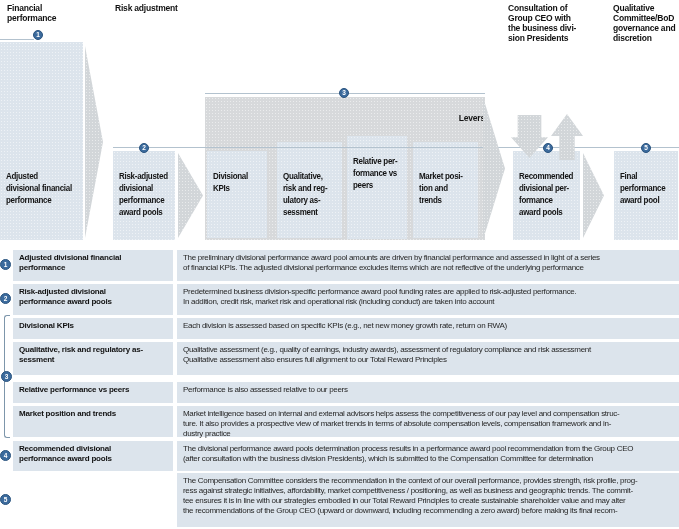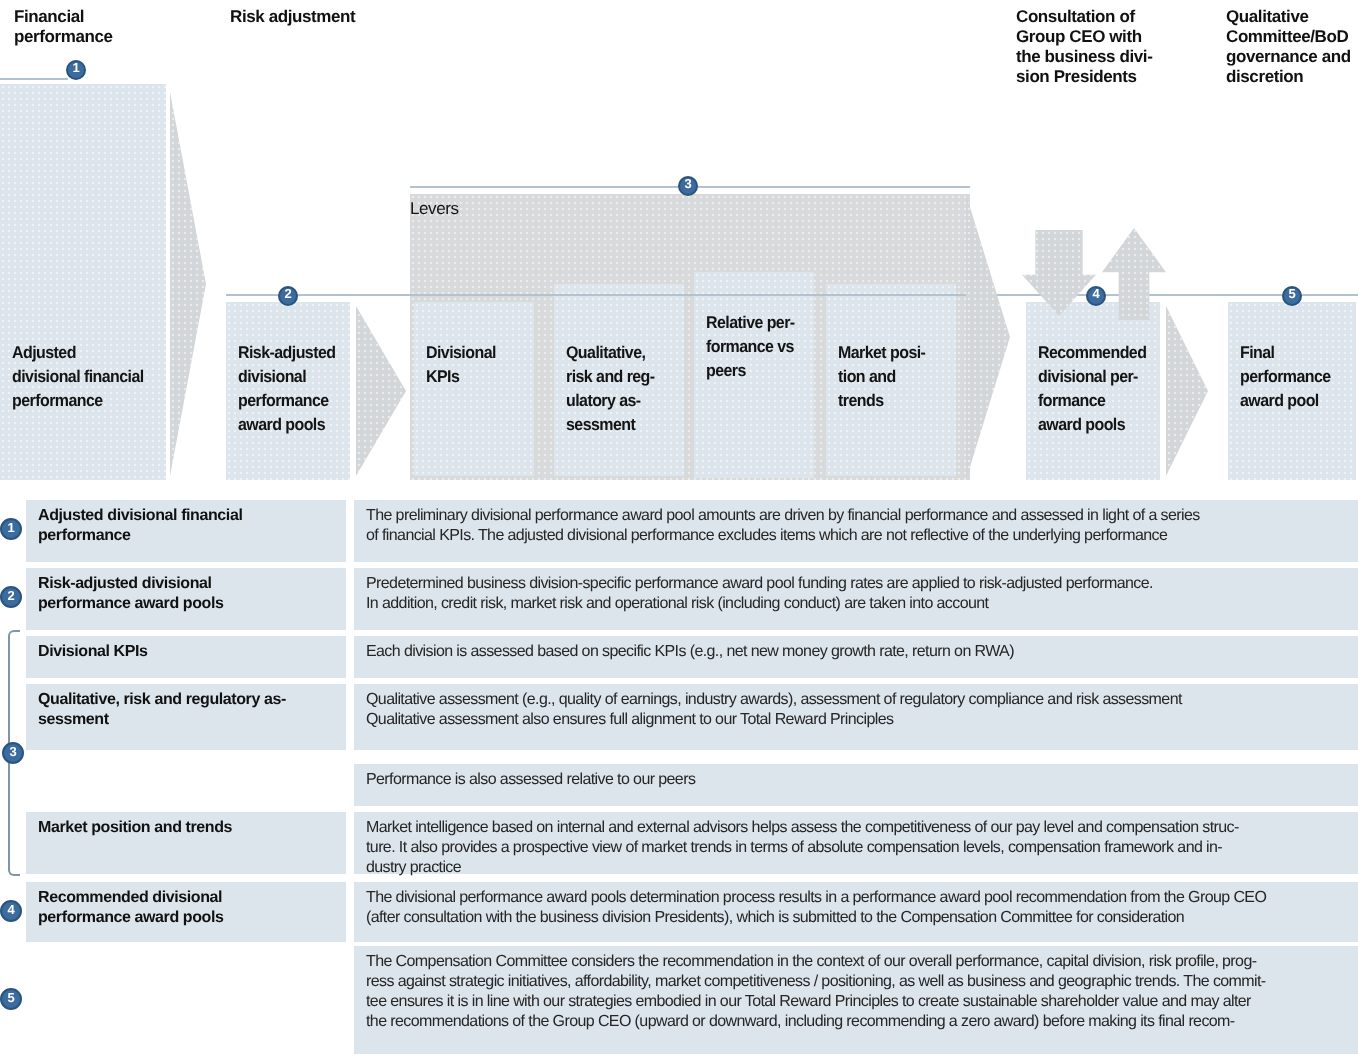--- a/index.html
+++ b/index.html
@@ -22,22 +22,22 @@
   .box{position:absolute;background-color:#dce4ec;
        background-image:radial-gradient(rgba(255,255,255,.5) .7px,transparent .8px);
        background-size:3px 3px;z-index:1}
   .gray{background-color:#d7d9db}
   .lbl{position:absolute;left:6px;font-weight:bold;font-size:8.5px;line-height:12px;
        letter-spacing:-.3px;color:#141414;transform:scaleX(.94);transform-origin:0 0}
   .lbl span{display:block;white-space:nowrap}
   .box1{left:0;top:42px;width:83px;height:198px}
   .box2{left:113px;top:151px;width:62px;height:89px}
   .levers{left:205px;top:97px;width:280px;height:143px;z-index:0}
-  .levlbl{position:absolute;left:0;top:2px;width:100%;text-align:left;
-          font-weight:normal;font-size:8.5px;letter-spacing:-.2px;color:#141414}
+  .levlbl{position:absolute;left:0;top:16px;width:100%;text-align:right;
+          font-weight:bold;font-size:8.5px;letter-spacing:-.2px;color:#141414}
   .sub1{left:207px;top:151px;width:60px;height:87px}
   .sub2{left:277px;top:142px;width:65px;height:96px}
   .sub3{left:347px;top:136px;width:60px;height:103px}
   .sub4{left:413px;top:142px;width:65px;height:96px}
   .box4{left:513px;top:151px;width:67px;height:89px}
   .box5{left:614px;top:151px;width:64px;height:89px}
   .box1 .lbl{top:128px}
   .box2 .lbl,.sub1 .lbl,.sub3 .lbl,.box4 .lbl,.box5 .lbl{top:19px}
   .sub2 .lbl,.sub4 .lbl{top:28px}
 
@@ -219,44 +219,47 @@
 
   <div class="row-label r4">
     <span>Qualitative, risk and regulatory as-</span>
       <span>sessment</span>
   </div>
   <div class="row-desc r4">
     <span>Qualitative assessment (e.g., quality of earnings, industry awards), assessment of regulatory compliance and risk assessment</span>
       <span>Qualitative assessment also ensures full alignment to our Total Reward Principles</span>
   </div>
 
+  <div class="row-label r5">
+    <span>Relative performance vs peers</span>
+  </div>
   <div class="row-desc r5">
     <span>Performance is also assessed relative to our peers</span>
   </div>
 
   <div class="row-label r6">
     <span>Market position and trends</span>
   </div>
   <div class="row-desc r6">
     <span>Market intelligence based on internal and external advisors helps assess the competitiveness of our pay level and compensation struc-</span>
       <span>ture. It also provides a prospective view of market trends in terms of absolute compensation levels, compensation framework and in-</span>
       <span>dustry practice</span>
   </div>
 
   <div class="badge tbadge tb4">4</div>
   <div class="row-label r7">
     <span>Recommended divisional</span>
       <span>performance award pools</span>
   </div>
   <div class="row-desc r7">
     <span>The divisional performance award pools determination process results in a performance award pool recommendation from the Group CEO</span>
-      <span>(after consultation with the business division Presidents), which is submitted to the Compensation Committee for consideration</span>
+      <span>(after consultation with the business division Presidents), which is submitted to the Compensation Committee for determination</span>
   </div>
 
   <div class="badge tbadge tb5">5</div>
   <div class="row-desc r8">
-    <span>The Compensation Committee considers the recommendation in the context of our overall performance, capital division, risk profile, prog-</span>
+    <span>The Compensation Committee considers the recommendation in the context of our overall performance, provides strength, risk profile, prog-</span>
       <span>ress against strategic initiatives, affordability, market competitiveness / positioning, as well as business and geographic trends. The commit-</span>
       <span>tee ensures it is in line with our strategies embodied in our Total Reward Principles to create sustainable shareholder value and may alter</span>
       <span>the recommendations of the Group CEO (upward or downward, including recommending a zero award) before making its final recom-</span>
   </div>
 
 </div>
 
 </body></html>

